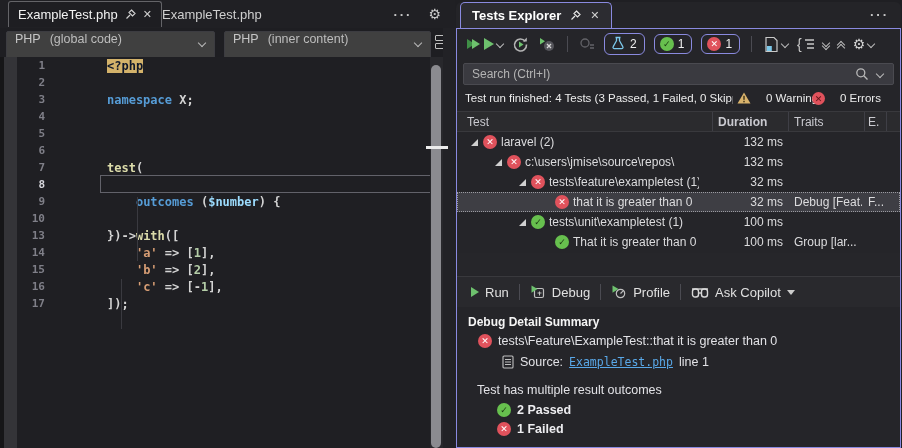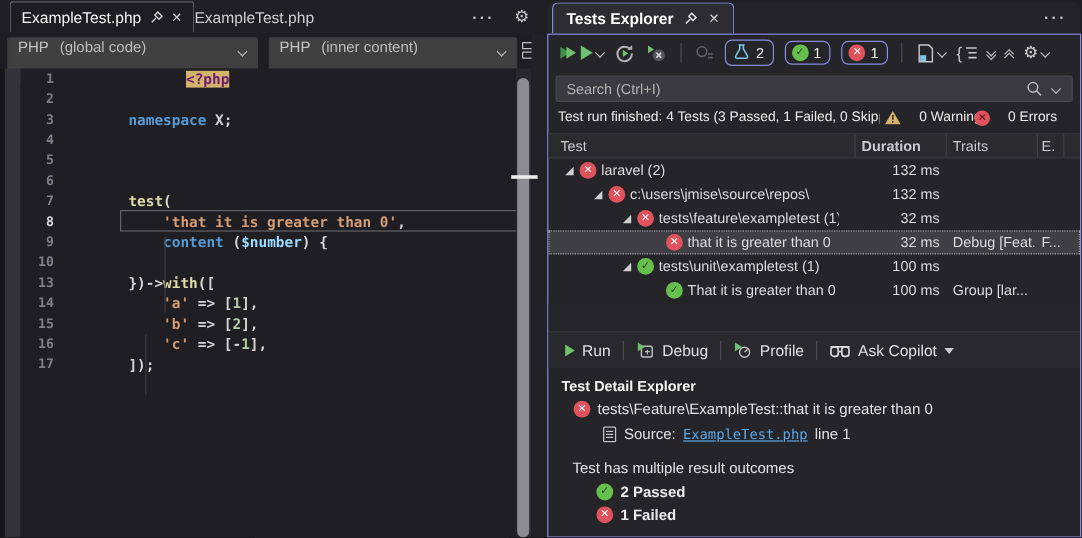--- a/index.html
+++ b/index.html
@@ -30,21 +30,21 @@
   #split-icon div{width:12px;height:4px;border:1px solid #c0c0c0;border-radius:1px;}
   #split-icon div+div{margin-top:2px;}
   #edge-strip{left:0;top:57px;width:17px;height:391px;background:#343438;border-left:4px solid #161618;box-sizing:border-box;}
   #code-area{left:17px;top:57px;width:413px;height:391px;background:#1f1f23;}
   .code-line{position:relative;height:17px;display:flex;align-items:center;white-space:pre;}
   .ln{width:28px;text-align:right;flex:none;color:#7f7f88;
       font:600 11px "DejaVu Sans Mono",monospace;}
   .ct{margin-left:62px;font:600 12px "DejaVu Sans Mono",monospace;}
   .tk-kw{color:#569cd6;} .tk-pl{color:#d4d4d4;} .tk-str{color:#d69d74;}
   .tk-fn{color:#dcdcaa;} .tk-var{color:#9cdcfe;} .tk-num{color:#b5cea8;}
-  .tk-tag{background:#d3b26a;color:#701a75;margin-left:48px;}
+  .tk-tag{background:#d3b26a;color:#0f172a;}
   .code-line.current .ln{color:#d6d6dc;}
   .line-box{position:absolute;left:83px;top:-1px;width:330px;height:16px;border:1px solid #62626a;pointer-events:none;}
   .indent-guide{position:absolute;width:1px;background:#3a3a40;}
   #v-scroll{left:430px;top:57px;width:13px;height:391px;background:#28282c;}
   #v-thumb{position:absolute;left:1px;top:8px;width:10px;height:383px;background:#8b8b90;border-radius:5px;}
   #caret-marker{left:426px;top:146px;width:22px;height:3px;background:#ececec;z-index:5;}
   #splitter{left:443px;top:28px;width:13px;height:420px;background:#222226;}
   
   #panel{left:456px;top:2px;width:445px;height:446px;}
   #panel-tabrow{position:absolute;left:0;top:0;right:0;height:26px;background:#242428;border-radius:6px 6px 0 0;}
@@ -143,22 +143,22 @@
   <div class="abs" id="edge-strip"></div>
   <div class="abs" id="code-area">
     <div id="code-lines">
         <div class="code-line"><span class="ln">1</span><span class="ct"><span class="tk-tag">&lt;?php</span></span></div>
         <div class="code-line"><span class="ln">2</span><span class="ct"></span></div>
         <div class="code-line"><span class="ln">3</span><span class="ct"><span class="tk-kw">namespace</span><span class="tk-pl"> X;</span></span></div>
         <div class="code-line"><span class="ln">4</span><span class="ct"></span></div>
         <div class="code-line"><span class="ln">5</span></div>
         <div class="code-line"><span class="ln">6</span><span class="ct"></span></div>
         <div class="code-line"><span class="ln">7</span><span class="ct"><span class="tk-fn">test</span><span class="tk-pl">(</span></span></div>
-        <div class="code-line current"><span class="ln">8</span><span class="ct"><span class="tk-pl">    </span><span class="tk-str">'that it is greater than 0'</span><span class="tk-pl">,</span></span><div class="line-box"></div></div>
-        <div class="code-line"><span class="ln">9</span><span class="ct"><span class="tk-pl">    </span><span class="tk-kw">content</span><span class="tk-pl"> (</span><span class="tk-var">$number</span><span class="tk-pl">) {</span></span></div>
+        <div class="code-line current"><span class="ln">8</span><div class="line-box"></div></div>
+        <div class="code-line"><span class="ln">9</span><span class="ct"><span class="tk-pl">    </span><span class="tk-kw">outcomes</span><span class="tk-pl"> (</span><span class="tk-var">$number</span><span class="tk-pl">) {</span></span></div>
         <div class="code-line"><span class="ln">10</span><span class="ct"></span></div>
         <div class="code-line"><span class="ln">13</span><span class="ct"><span class="tk-pl">})-&gt;</span><span class="tk-fn">with</span><span class="tk-pl">([</span></span></div>
         <div class="code-line"><span class="ln">14</span><span class="ct"><span class="tk-pl">    </span><span class="tk-str">'a'</span><span class="tk-pl"> =&gt; [</span><span class="tk-num">1</span><span class="tk-pl">],</span></span></div>
         <div class="code-line"><span class="ln">15</span><span class="ct"><span class="tk-pl">    </span><span class="tk-str">'b'</span><span class="tk-pl"> =&gt; [</span><span class="tk-num">2</span><span class="tk-pl">],</span></span></div>
         <div class="code-line"><span class="ln">16</span><span class="ct"><span class="tk-pl">    </span><span class="tk-str">'c'</span><span class="tk-pl"> =&gt; [-</span><span class="tk-num">1</span><span class="tk-pl">],</span></span></div>
         <div class="code-line"><span class="ln">17</span><span class="ct"><span class="tk-pl">]);</span></span></div>
       </div>
     <div class="indent-guide" style="left:120px;top:140px;height:64px;"></div>
     <div class="indent-guide" style="left:104px;top:222px;height:50px;"></div>
   </div>
@@ -373,21 +373,21 @@
             <rect x="1.5" y="3" width="6" height="8" rx="2.5" stroke="#d8d8d8" stroke-width="1.4" fill="none"></rect>
             <rect x="10.5" y="3" width="6" height="8" rx="2.5" stroke="#d8d8d8" stroke-width="1.4" fill="none"></rect>
             <path d="M7.5 7 h3" stroke="#d8d8d8" stroke-width="1.4"></path>
           </svg>
           <span>Ask Copilot</span>
           <span class="tri-down"></span>
         </span>
       </div>
 
       <div id="te-details">
-        <div id="detail-heading">Test Detail Explorer</div>
+        <div id="detail-heading">Debug Detail Summary</div>
         <div class="d-row" style="left:21px;top:27px;">
           <span class="dot-ic dot-fail">✕</span>
           <span>tests\Feature\ExampleTest::that it is greater than 0</span>
         </div>
         <div class="d-row" style="left:45px;top:48px;">
           <svg width="12" height="14" viewBox="0 0 12 14">
             <rect x="1" y="1" width="10" height="12" rx="1" stroke="#c0c0c0" stroke-width="1.1" fill="none"></rect>
             <path d="M3 4.5 h6 M3 7 h6 M3 9.5 h6" stroke="#c0c0c0" stroke-width="1"></path>
           </svg>
           <span>Source:</span>

